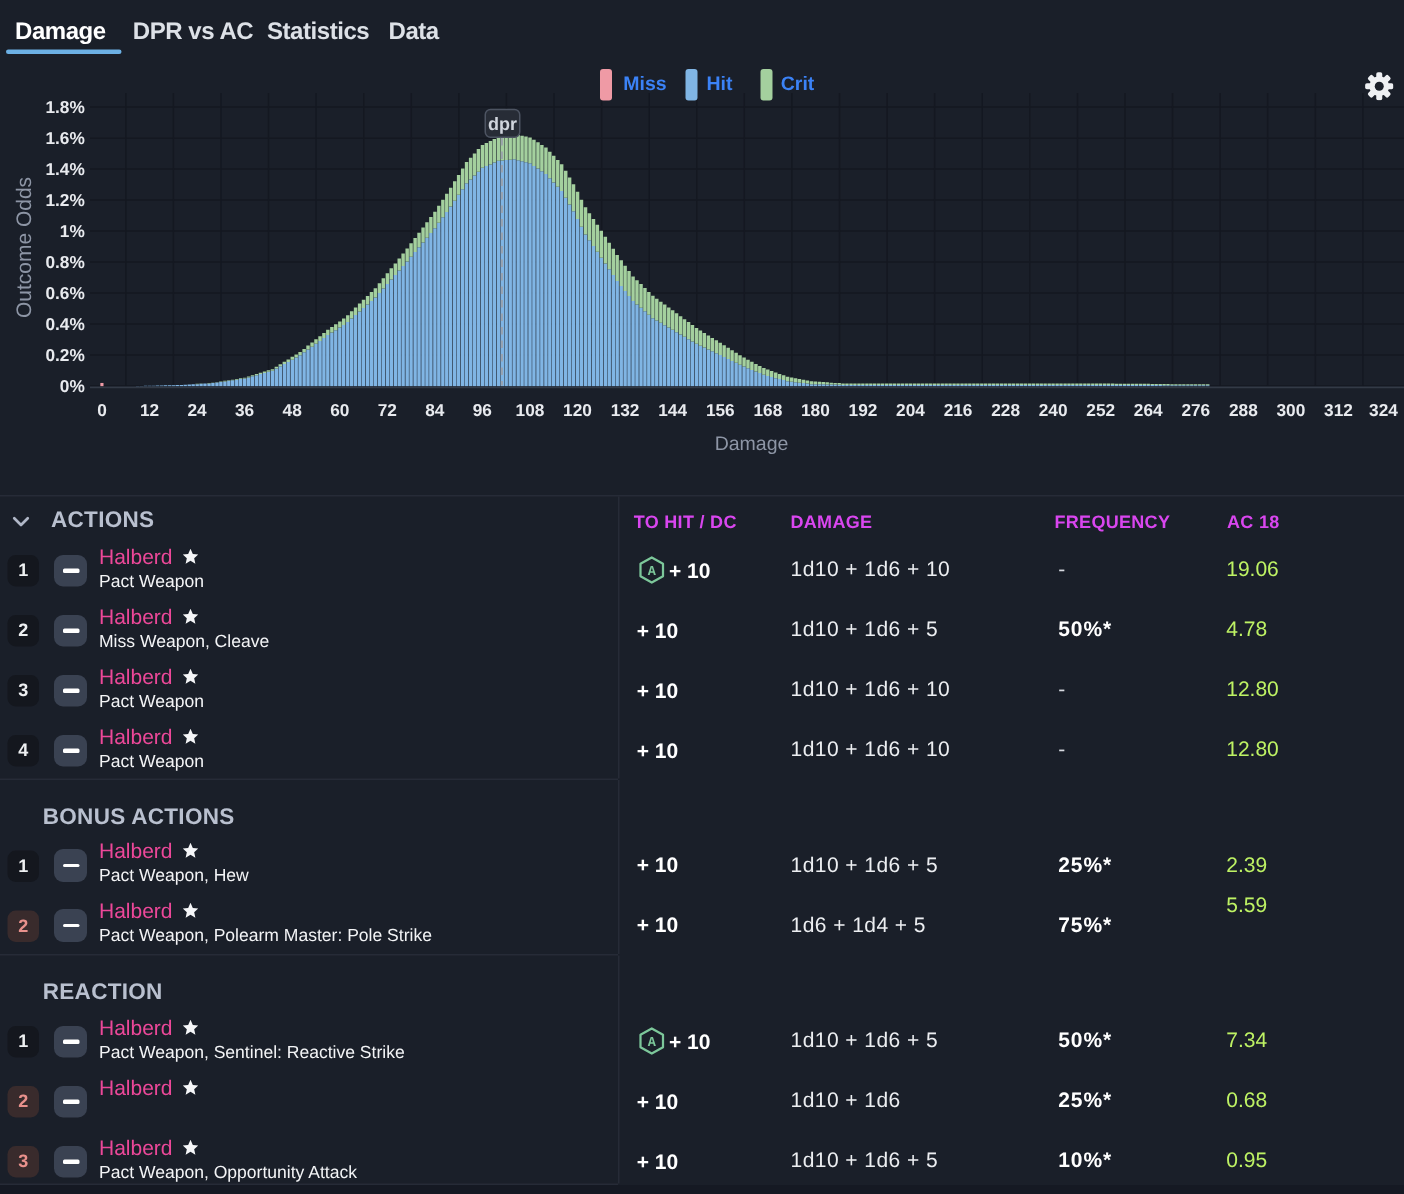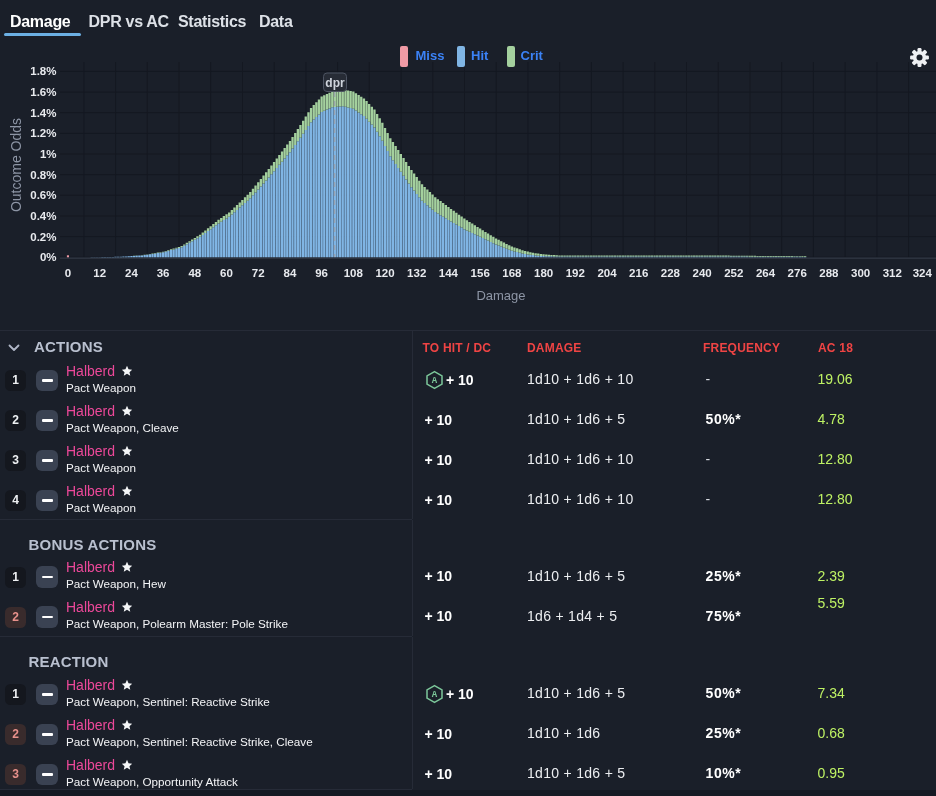--- a/index.html
+++ b/index.html
@@ -5,21 +5,21 @@
   font-family:"Liberation Sans",sans-serif; position:relative; }
 .tick { font:bold 11.5px "Liberation Sans",sans-serif; fill:#e8eaee; }
 .mut  { font:13px "Liberation Sans",sans-serif; fill:#8d95a5; }
 .mut2 { font:14px "Liberation Sans",sans-serif; fill:#8d95a5; }
 .tab { position:absolute; top:12.5px; font-weight:bold; font-size:16px;
   letter-spacing:-0.3px; color:#dde1e7; }
 .leg { position:absolute; top:46px; width:8px; height:21px; border-radius:2px; }
 .legt { position:absolute; top:48px; font-weight:bold; font-size:13px; color:#3b82f6; }
 .sh { position:absolute; font-weight:bold; font-size:15px;
   letter-spacing:0.2px; color:#b9c0cf; }
-.ch { position:absolute; font-weight:bold; font-size:12px; letter-spacing:0.2px; color:#ef4444; }
+.ch { position:absolute; font-weight:bold; font-size:12px; letter-spacing:0.2px; color:#d946ef; }
 .badge { position:absolute; left:5px; width:21px; height:21px; border-radius:5.5px;
   background:#14171e; color:#eef0f2; font-weight:bold; font-size:12px;
   text-align:center; line-height:21px; }
 .badge.red { background:#392b2c; color:#e8918c; }
 .minus { position:absolute; left:36px; width:22px; height:21.5px; border-radius:6px; background:#3a4252; }
 .minus i { position:absolute; left:5.5px; top:9.5px; width:11px; height:2.4px; background:#fff; border-radius:1px; }
 .nm { position:absolute; left:66px; }
 .nm .t { font-size:14px; color:#ec4899; height:15px; line-height:15px; white-space:nowrap; }
 .nm .s { font-size:11.7px; letter-spacing:0px; color:#f3f4f6; line-height:14px; margin-top:2px; white-space:nowrap; }
 .star { vertical-align:-1px; margin-left:6px; }
@@ -192,21 +192,21 @@
 <div class="fq dash" style="top:371.3px">-</div>
 <div class="ac" style="top:371.3px">19.06</div>
 <div class="badge" style="top:410.0px">2</div>
 <div class="minus" style="top:409.7px">
     <i></i>
   </div>
 <div class="nm" style="top:403.9px">
     <div class="t">Halberd<svg class="star" width="12" height="12" viewBox="0 0 24 24">
         <path d="M12 1.7l3.1 6.9 7.2.7-5.4 5 1.6 7.2-6.5-3.8-6.5 3.8 1.6-7.2-5.4-5 7.2-.7z" fill="#f5f6f8"></path>
       </svg></div>
-    <div class="s">Pact Weapon, Cleave</div>
+    <div class="s">Miss Weapon, Cleave</div>
   </div>
 <div class="th" style="top:409.6px"><span>+ 10</span></div>
 <div class="dm" style="top:411.3px">1d10 + 1d6 + 5</div>
 <div class="fq" style="top:411.3px">50%*</div>
 <div class="ac" style="top:411.3px">4.78</div>
 <div class="badge" style="top:450.0px">3</div>
 <div class="minus" style="top:449.7px">
     <i></i>
   </div>
 <div class="nm" style="top:443.9px">
@@ -285,21 +285,20 @@
 <div class="fq" style="top:685.3px">50%*</div>
 <div class="ac" style="top:685.3px">7.34</div>
 <div class="badge red" style="top:724.0px">2</div>
 <div class="minus" style="top:723.7px">
     <i></i>
   </div>
 <div class="nm" style="top:717.9px">
     <div class="t">Halberd<svg class="star" width="12" height="12" viewBox="0 0 24 24">
         <path d="M12 1.7l3.1 6.9 7.2.7-5.4 5 1.6 7.2-6.5-3.8-6.5 3.8 1.6-7.2-5.4-5 7.2-.7z" fill="#f5f6f8"></path>
       </svg></div>
-    <div class="s">Pact Weapon, Sentinel: Reactive Strike, Cleave</div>
   </div>
 <div class="th" style="top:723.6px"><span>+ 10</span></div>
 <div class="dm" style="top:725.3px">1d10 + 1d6</div>
 <div class="fq" style="top:725.3px">25%*</div>
 <div class="ac" style="top:725.3px">0.68</div>
 <div class="badge red" style="top:764.0px">3</div>
 <div class="minus" style="top:763.7px">
     <i></i>
   </div>
 <div class="nm" style="top:757.9px">

